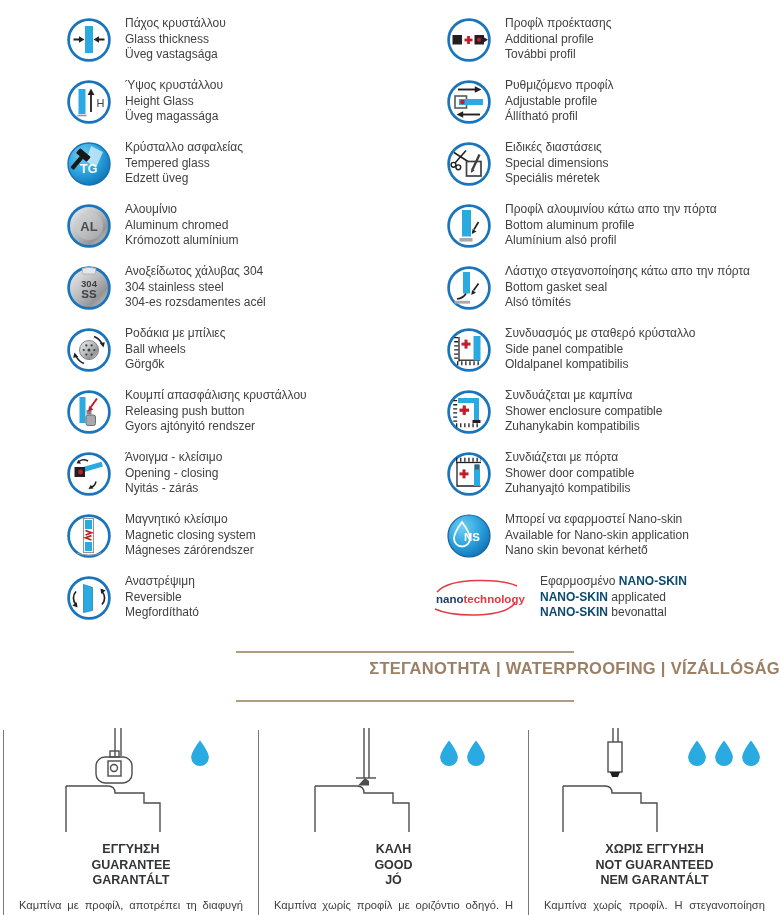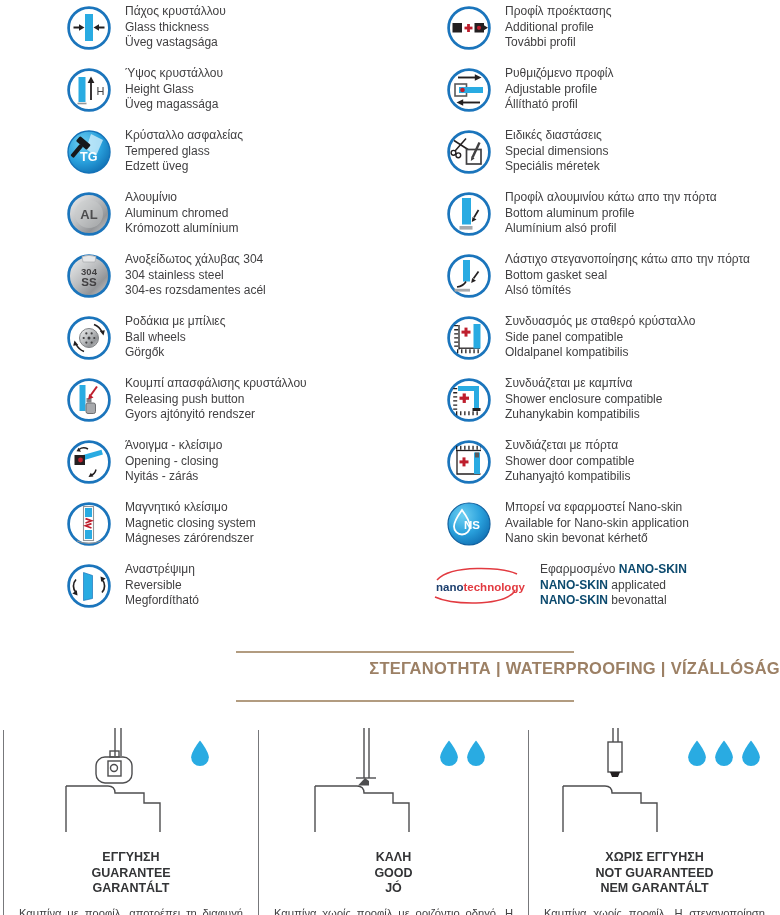--- a/index.html
+++ b/index.html
@@ -1,20 +1,20 @@
 <!DOCTYPE html>
 <html><head>
 <meta charset="utf-8">
 <style>
   html,body{margin:0;padding:0}
   body{
     width:780px;height:915px;position:relative;background:#fff;overflow:hidden;
     font-family:"Liberation Sans",sans-serif;color:#414042;
   }
-  .col{position:absolute;top:0;width:334px;padding-top:5px}
+  .col{position:absolute;top:0;width:334px;padding-top:17px}
   .col.left{left:66px}
   .col.right{left:446px}
   .frow{display:flex;align-items:flex-start;height:46px;margin-bottom:16px;position:relative}
   .fic{width:46px;height:46px;flex:none}
   .ftext{margin-left:13px;margin-top:-1px;font-size:12px;line-height:15.5px;color:#414042;white-space:nowrap}
   .red{color:#0c4a6e;font-weight:bold}
   .nano-logo{position:absolute;left:-20px;top:2px}
   .nano-text{position:absolute;left:94px;top:-1px;font-size:12px;line-height:15.5px;white-space:nowrap}
   
   #wp-head{position:absolute;left:0;top:645px;width:780px;height:62px}
@@ -22,21 +22,21 @@
   #wp-head .rule.top{top:6px}
   #wp-head .rule.bottom{top:55px}
   #wp-head .htxt{position:absolute;top:14px;left:0;right:0;text-align:right;
     font-size:16.5px;font-weight:bold;color:#9c8065;letter-spacing:.3px}
   
   #wp-panels{position:absolute;left:0;top:712px;width:780px;height:203px}
   .vline{position:absolute;top:18px;bottom:0;width:1.3px;background:#77787b}
   .panel{position:absolute;top:0;height:203px;padding-top:16px;box-sizing:border-box}
   .diag{display:flex;justify-content:center;gap:8px;height:108px}
   .drops{display:flex;gap:7px;margin-top:12px}
-  .rating{margin-top:14px;text-align:center;font-weight:bold;font-size:12.5px;line-height:15.5px;color:#333436}
+  .rating{margin-top:6px;text-align:center;font-weight:bold;font-size:12.5px;line-height:15.5px;color:#333436}
   .caption{margin-top:9px;padding:0 15px;font-size:11.2px;line-height:15px;text-align:justify;color:#414042}
 </style>
 </head>
 <body>
 
 <svg width="0" height="0" style="position:absolute">
   <defs>
     <radialGradient id="gradBlue" cx="35%" cy="30%" r="80%">
       <stop offset="0%" stop-color="#6fd0f2"></stop>
         <stop offset="55%" stop-color="#29a0dc"></stop>

